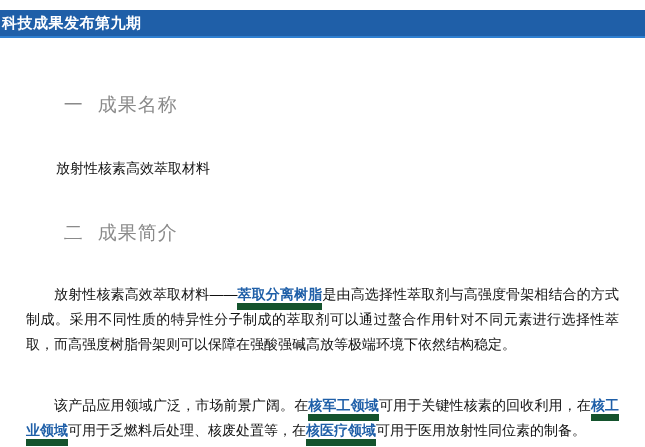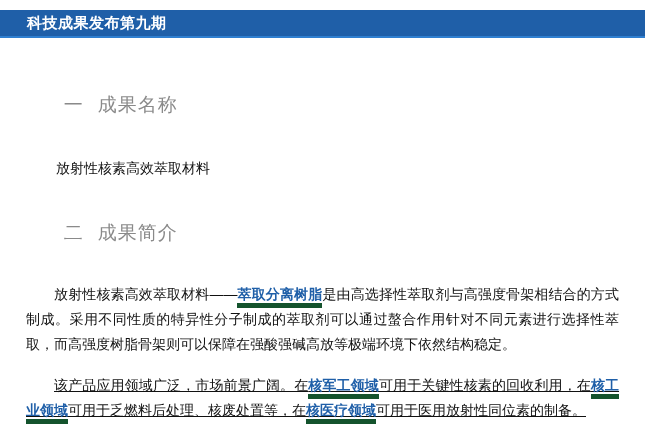--- a/index.html
+++ b/index.html
@@ -31,21 +31,21 @@
     position: absolute;
     left: 0;
     top: 0;
     width: 645px;
     height: 26px;
     background: #1f5fa8;
   }
   .header-title {
     position: relative;
     display: inline-block;
-    margin-left: 27px;
+    margin-left: 2px;
     line-height: 26px;
     font-size: 15px;
     font-weight: bold;
     color: #ffffff;
     letter-spacing: 0.5px;
   }
   .header-underline {
     position: absolute;
     left: 0;
     top: 26px;
@@ -75,27 +75,26 @@
   }
   .para {
     font-size: 14px;
     line-height: 25px;
     color: #111111;
     margin: 14px 0 0 0;
     text-indent: 2em;
     text-align: justify;
   }
   .para.p2 {
-    margin-top: 16px;
-    text-decoration: underline;
+    margin-top: 36px;
   }
   .kw {
     color: #1f5fa8;
     font-weight: bold;
-    border-bottom: 5px solid #14532d;
+    border-bottom: 7px solid #14532d;
     padding-bottom: 1px;
   }
   .spacer-line {
     height: 8px;
   }
 </style>
 </head>
 <body>
 
 <div class="page">

